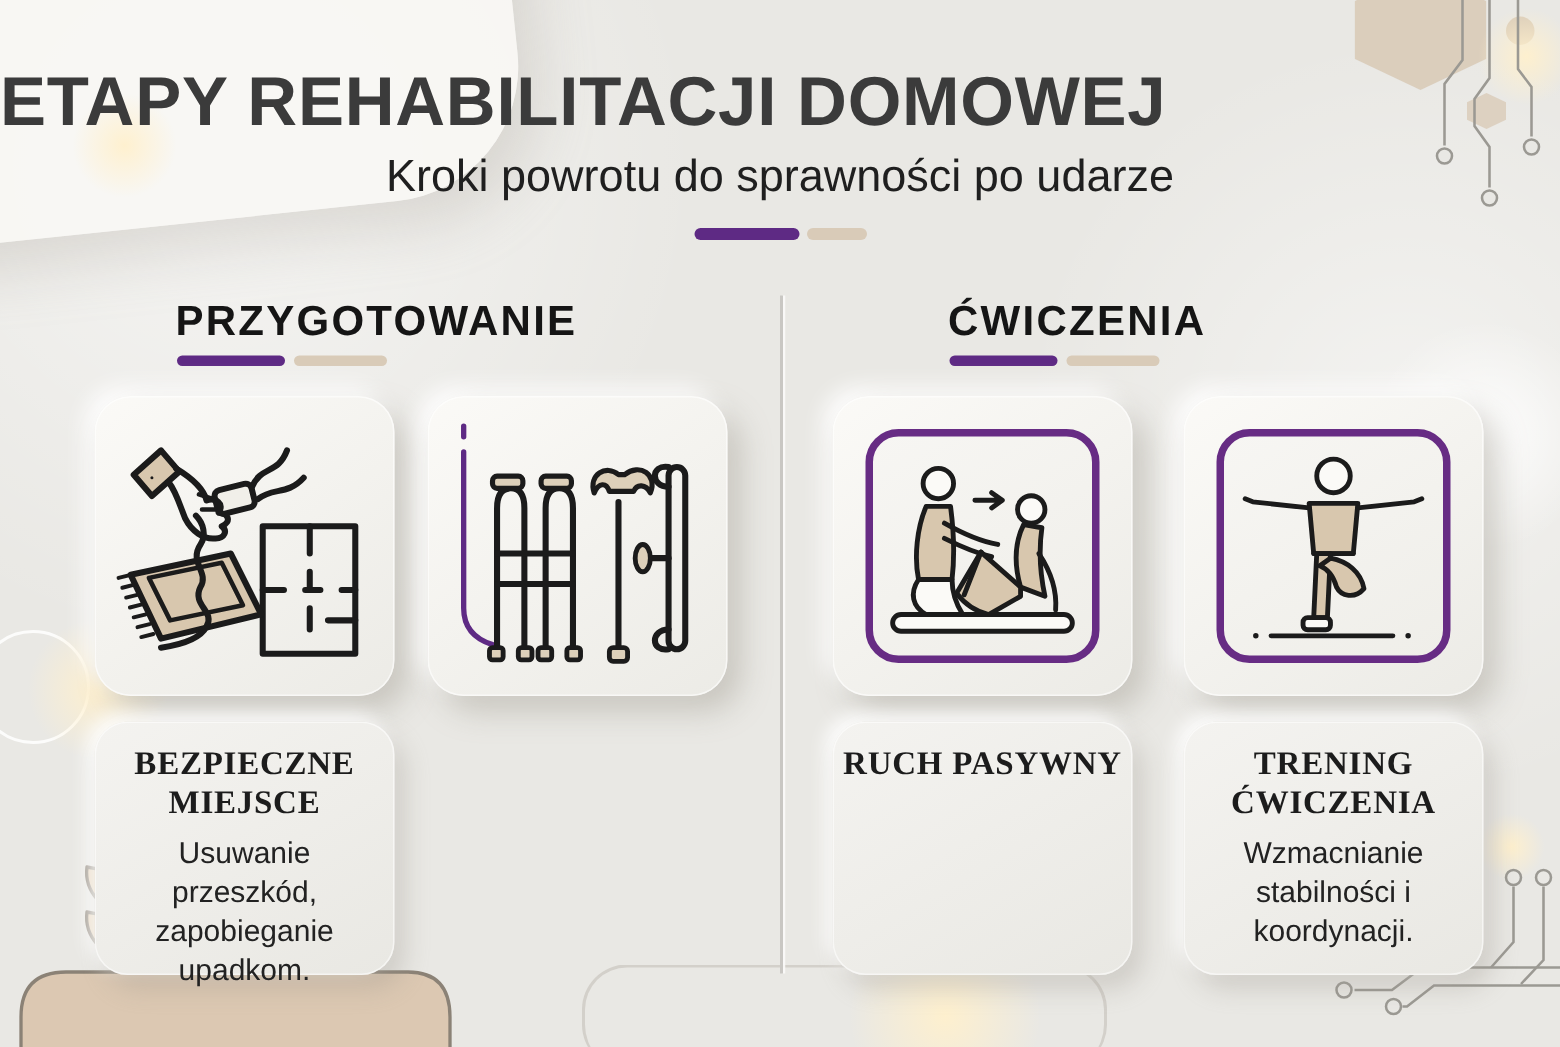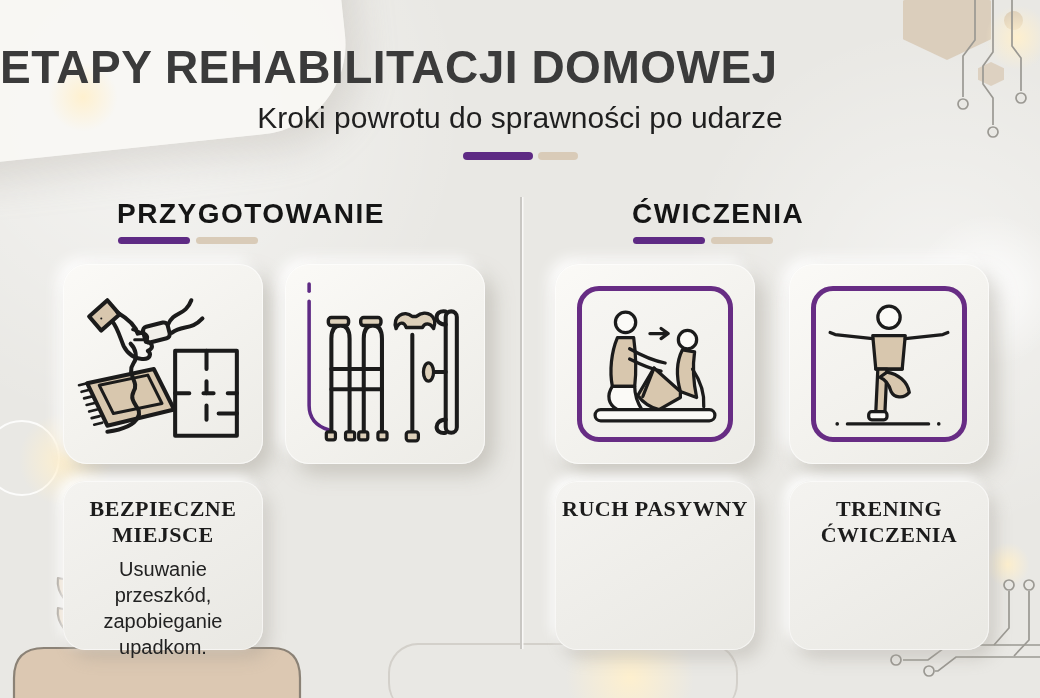--- a/index.html
+++ b/index.html
@@ -237,15 +237,16 @@
 
   <div class="text-card col1">
     <h3>BEZPIECZNE MIEJSCE</h3>
     <p>Usuwanie przeszkód, zapobieganie upadkom.</p>
   </div>
   <div class="text-card col3">
     <h3>RUCH PASYWNY</h3>
   </div>
   <div class="text-card col4 narrow">
     <h3>TRENING ĆWICZENIA</h3>
+    <p>Wzmacnianie stabilności i koordynacji.</p>
   </div>
 
 </div>
 
 </body></html>

